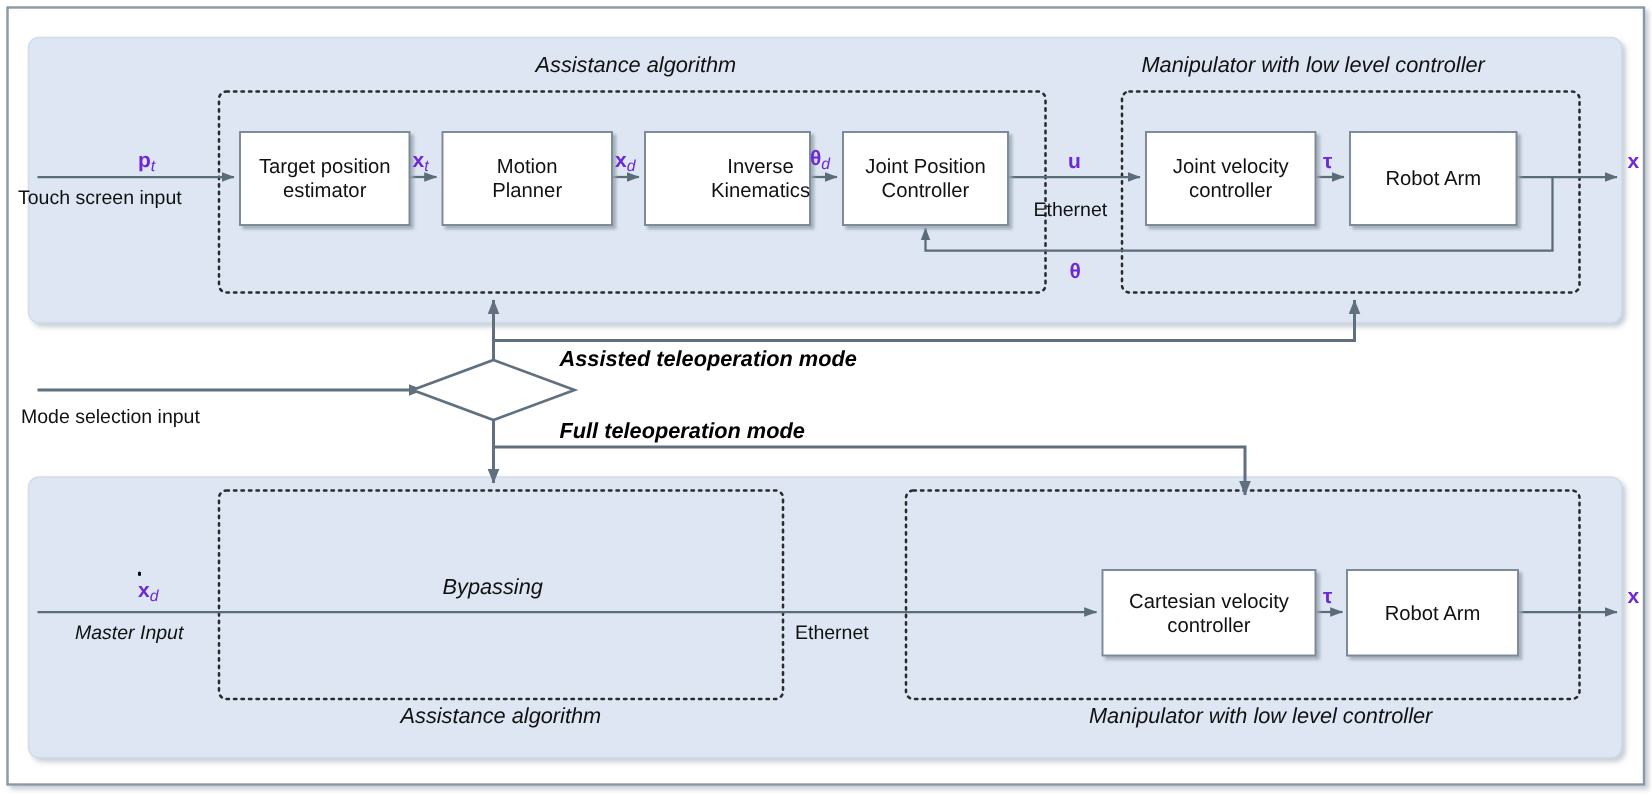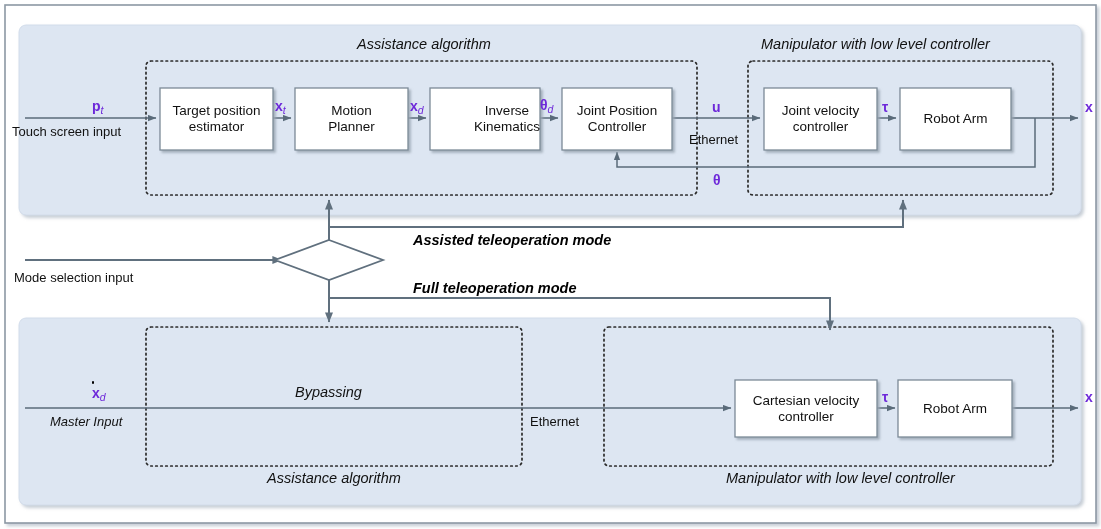--- a/index.html
+++ b/index.html
@@ -3,21 +3,21 @@
 <meta charset="utf-8">
 <style>
   html,body{margin:0;padding:0;background:#ffffff;}
   body{font-family:"Liberation Sans", sans-serif;}
   #stage{position:relative;width:1101px;height:529px;background:#ffffff;overflow:hidden;}
   svg{position:absolute;left:0;top:0;}
   .lbl{position:absolute;white-space:nowrap;color:#101010;}
   .blockLabel{position:absolute;display:flex;align-items:center;justify-content:center;
     text-align:center;line-height:1.18;color:#111;font-size:13.5px;white-space:nowrap;}
   .groupLabel{font-style:italic;font-size:14.5px;color:#111;}
-  .modeLabel{font-style:italic;font-weight:bold;font-size:14.5px;color:#000;margin-left:40px;}
+  .modeLabel{font-style:italic;font-weight:bold;font-size:14.5px;color:#000;}
   .sigLabel{font-weight:bold;font-size:14px;color:#6d28d9;}
   .plainLabel{font-size:13px;color:#111;}
   .sub{font-style:italic;font-weight:normal;font-size:10.5px;vertical-align:-0.28em;}
   .dotacc{position:relative;}
   .dotacc::before{content:"";position:absolute;left:50%;top:-4px;width:2.5px;height:2.5px;
     margin-left:-4px;border-radius:50%;background:#000;}
 </style>
 </head>
 <body>
 

